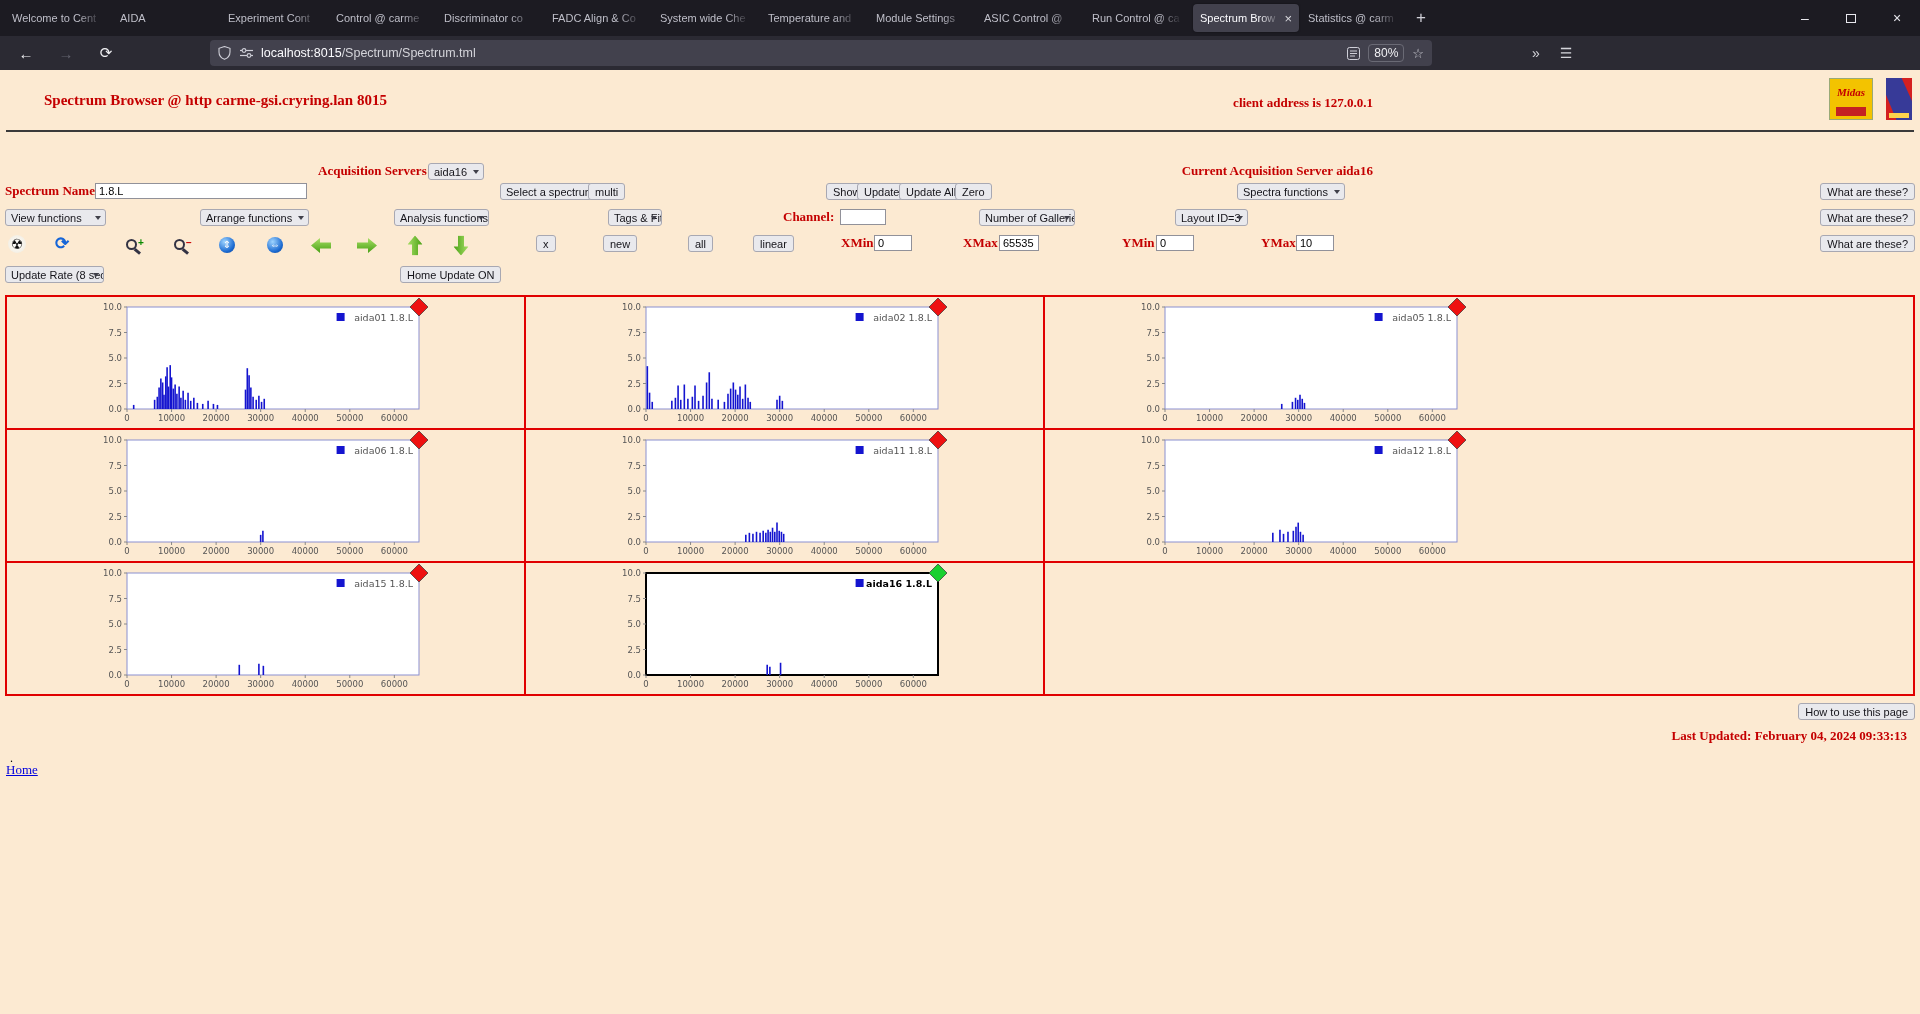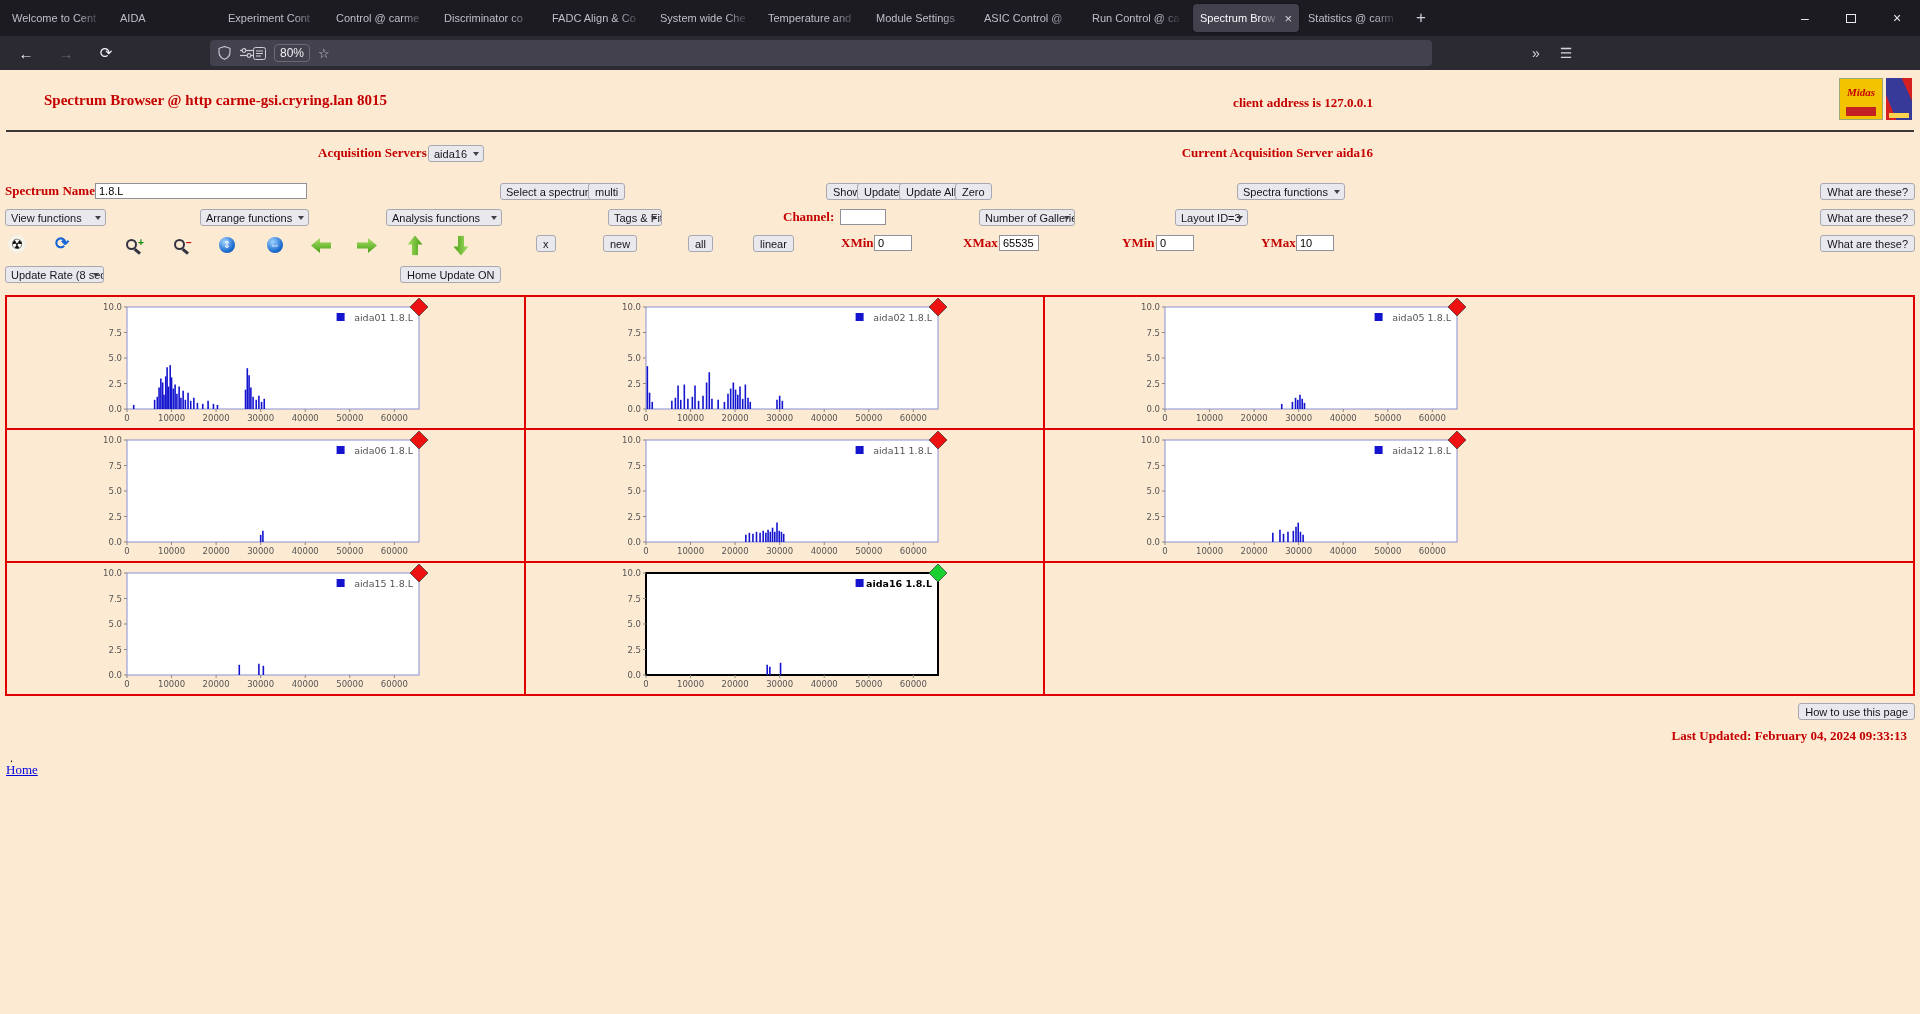--- a/index.html
+++ b/index.html
@@ -151,50 +151,51 @@
   <div class="urlbar">
     <svg width="13" height="14" viewBox="0 0 13 14">
       <path d="M6.5 0.5 L12 2.3 V6 C12 9.8 9.4 12.2 6.5 13.3 C3.6 12.2 1 9.8 1 6 V2.3 Z" fill="none" stroke="#cfcfd8" stroke-width="1.1"></path>
     </svg>
     <svg width="13" height="12" viewBox="0 0 13 12" style="margin-left:9px">
       <line x1="0" y1="3.5" x2="13" y2="3.5" stroke="#cfcfd8" stroke-width="1.2"></line>
       <line x1="0" y1="8.5" x2="13" y2="8.5" stroke="#cfcfd8" stroke-width="1.2"></line>
       <circle cx="4" cy="3.5" r="1.9" fill="#42414d" stroke="#cfcfd8" stroke-width="1.1"></circle>
       <circle cx="9" cy="8.5" r="1.9" fill="#42414d" stroke="#cfcfd8" stroke-width="1.1"></circle>
     </svg>
+    <span class="urltext"><span class="urlhost">localhost:8015</span><span class="urlpath">/Spectrum/Spectrum.tml</span></span>
     <svg width="13" height="13" viewBox="0 0 13 13">
       <rect x="0.5" y="0.5" width="12" height="12" rx="2" fill="none" stroke="#cfcfd8"></rect>
       <line x1="3" y1="4" x2="10" y2="4" stroke="#cfcfd8"></line>
       <line x1="3" y1="6.5" x2="10" y2="6.5" stroke="#cfcfd8"></line>
       <line x1="3" y1="9" x2="8" y2="9" stroke="#cfcfd8"></line>
     </svg>
     <span class="zoombadge">80%</span>
     <span class="staric">☆</span>
   </div>
   <span class="afterurl" style="margin-left:100px">»</span>
   <span class="afterurl" style="margin-left:20px">☰</span>
 </div>
 
 <div class="page">
 
   <div class="rtitle abs" style="left:8px; top:22px">Spectrum Browser @ http carme-gsi.cryring.lan 8015</div>
   <div class="rlabel abs" style="right:547px; top:25px">client address is 127.0.0.1</div>
-  <div class="abs" style="right:8px; top:8px; display:flex; gap:3px">
+  <div class="abs" style="right:8px; top:8px; display:flex; gap:13px">
     <div class="logo1">
       <div class="mtext">Midas</div>
       <div class="mbar"></div>
     </div>
     <div class="logo2">
       <div class="band"></div>
       <div class="base"></div>
     </div>
   </div>
   <div class="hrule"></div>
 
-  <div class="prow" style="top:75px">
+  <div class="prow" style="top:93px">
     <span class="rlabel abs" style="left:318px">Acquisition Servers</span>
     <span class="select abs" style="left:428px">aida16</span>
     <span class="rlabel abs" style="right:547px">Current Acquisition Server aida16</span>
   </div>
 
   <div class="prow" style="top:113px">
     <span class="rlabel abs" style="left:5px">Spectrum Name:</span>
     <input class="tinput abs" style="left: 95px; width: 212px;" value="1.8.L">
     <span class="select abs" style="left:500px">Select a spectrum</span>
     <span class="btn abs" style="left:588px">multi</span>
@@ -202,21 +203,21 @@
     <span class="btn abs" style="left:857px">Update</span>
     <span class="btn abs" style="left:899px">Update All</span>
     <span class="btn abs" style="left:955px">Zero</span>
     <span class="select abs" style="left:1237px">Spectra functions</span>
     <span class="btn abs" style="right:5px">What are these?</span>
   </div>
 
   <div class="prow" style="top:139px">
     <span class="select abs" style="left:5px; width:101px">View functions</span>
     <span class="select abs" style="left:200px; width:109px">Arrange functions</span>
-    <span class="select abs" style="left:386px; width:116px">Analysis functions</span>
+    <span class="select abs" style="left:394px; width:95px">Analysis functions</span>
     <span class="select abs" style="left:608px; width:54px">Tags &amp; Fits</span>
     <span class="rlabel abs" style="left:783px">Channel:</span>
     <input class="tinput abs" style="left: 840px; width: 46px;" value="">
     <span class="select abs" style="left:979px; width:96px">Number of Galleries</span>
     <span class="select abs" style="left:1175px; width:73px">Layout ID=3</span>
     <span class="btn abs" style="right:5px">What are these?</span>
   </div>
 
   <div class="prow" style="top:165px; height:24px">
     <span class="rad abs" style="left:8px">☢</span>

